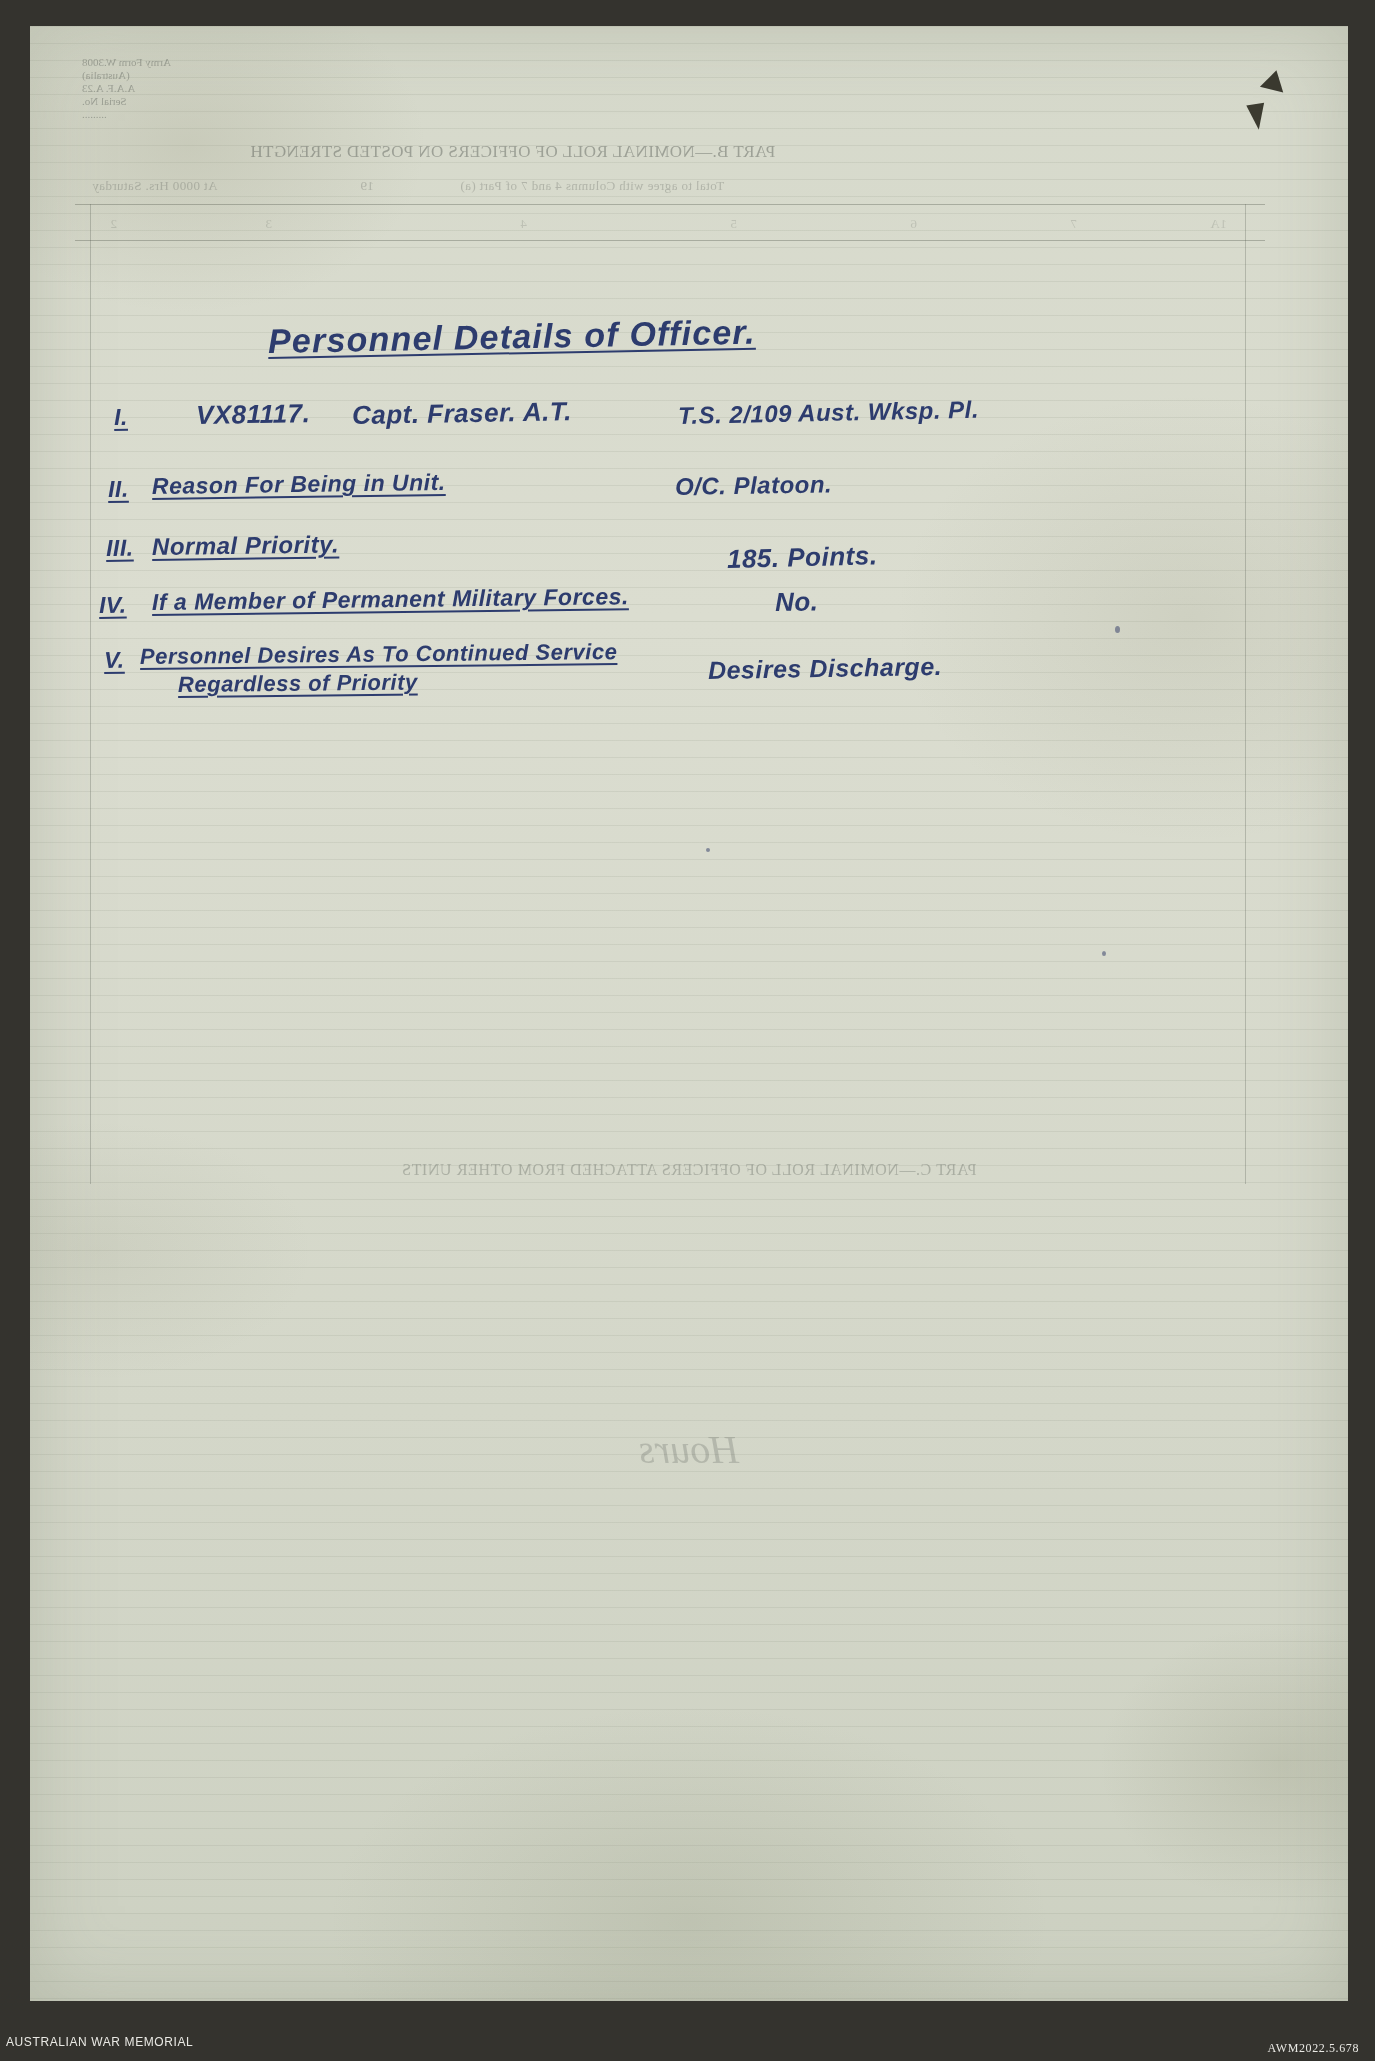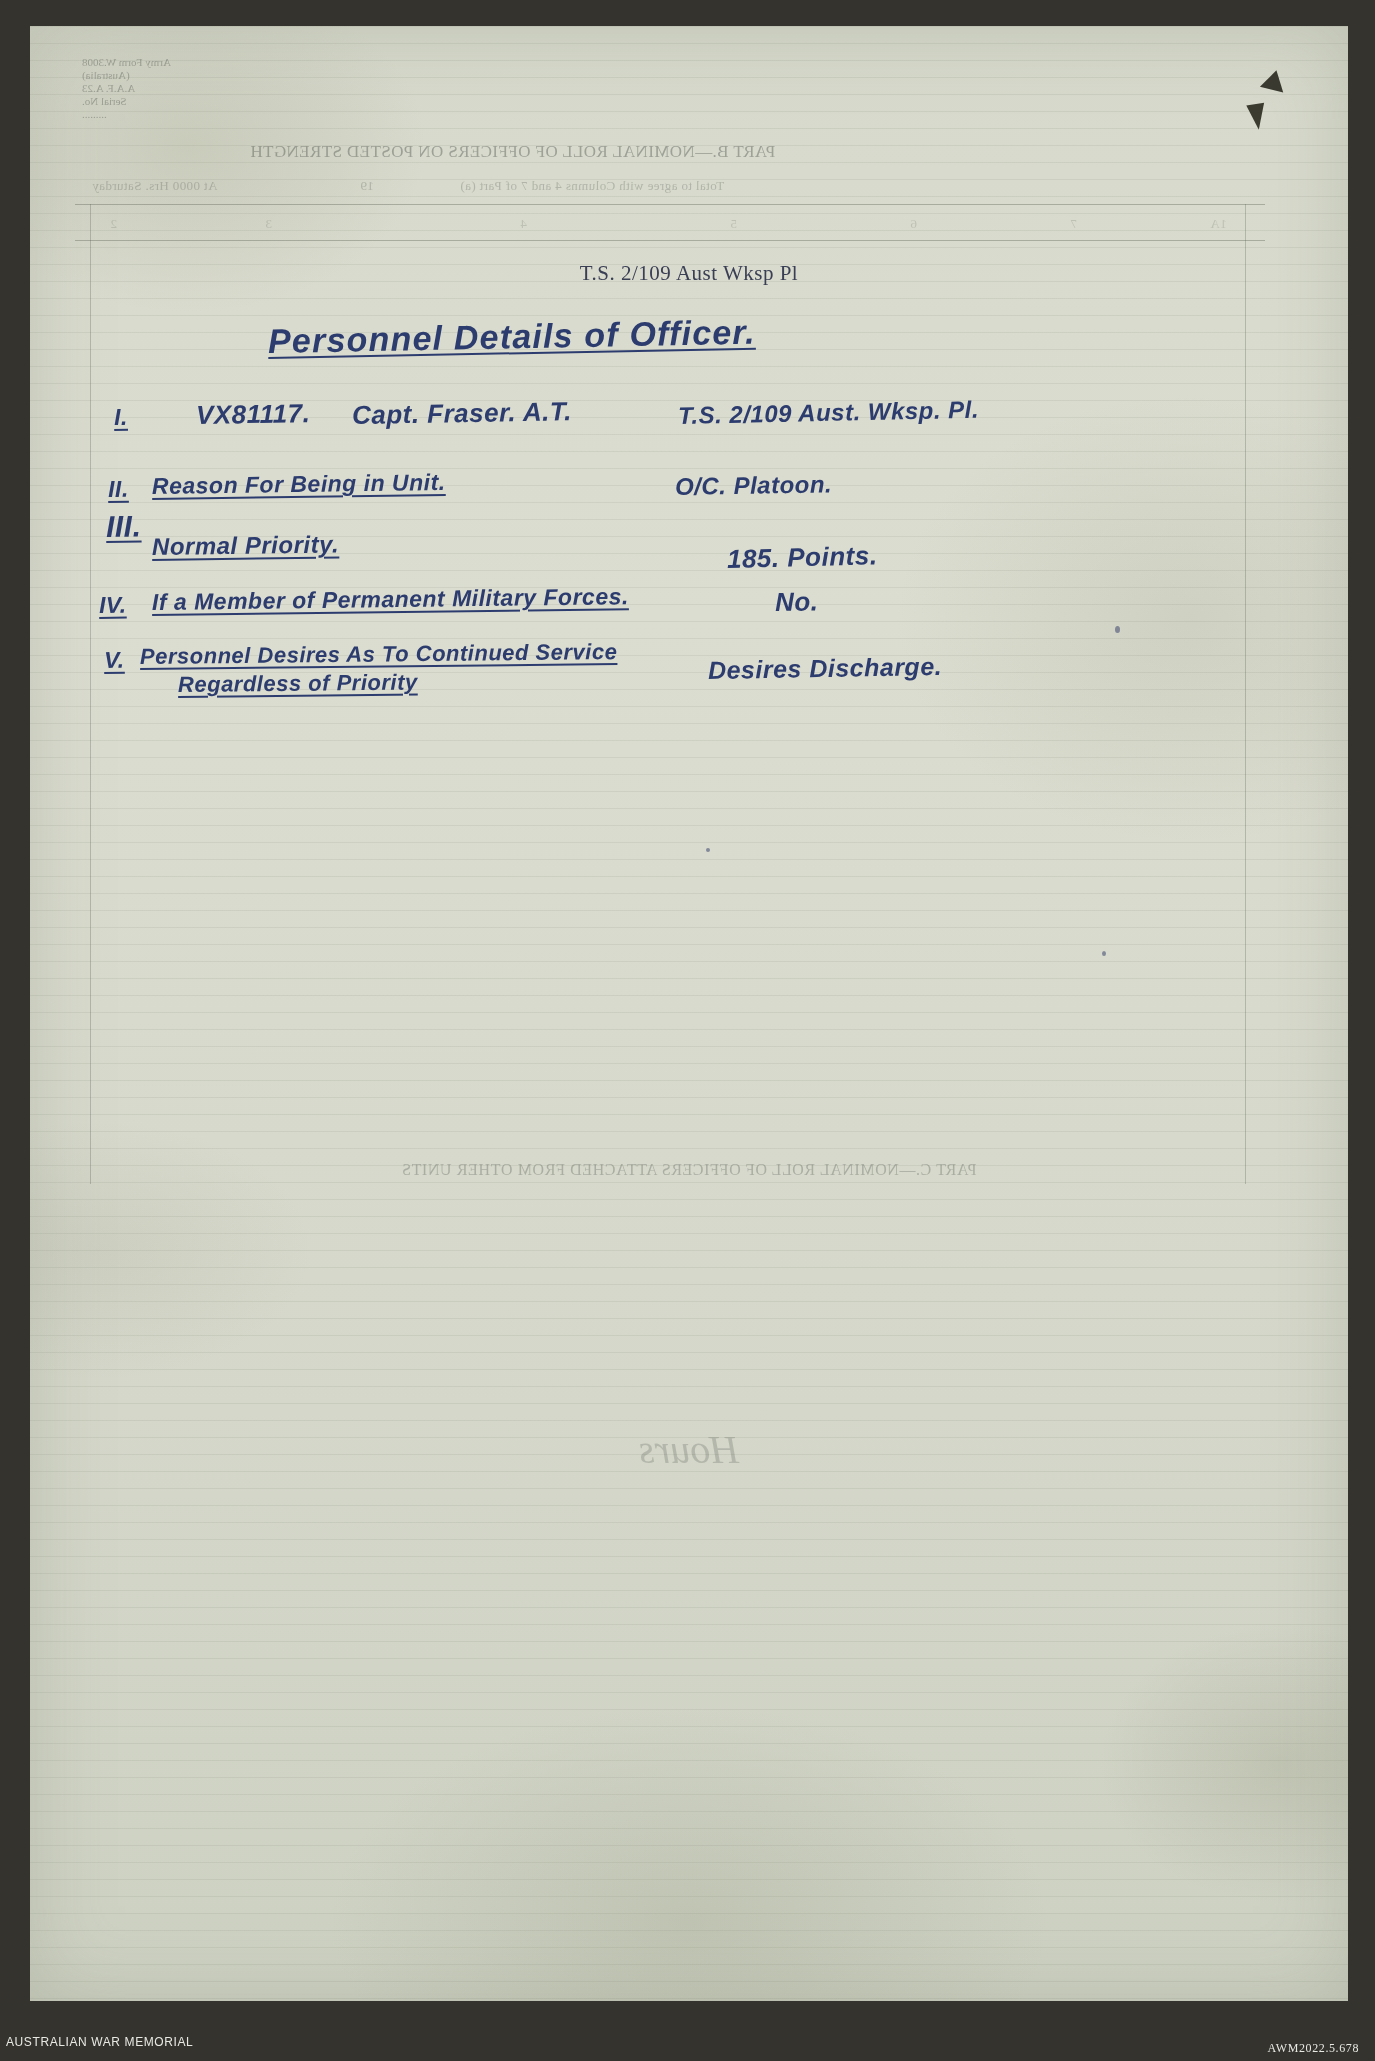--- a/index.html
+++ b/index.html
@@ -171,21 +171,21 @@
 
   .l1-num   { left: 84px;  top: 378px; font-size: 23px; transform: rotate(-1deg); }
   .l1-a     { left: 166px; top: 374px; font-size: 26px; transform: rotate(-1deg); }
   .l1-b     { left: 322px; top: 374px; font-size: 26px; transform: rotate(-1deg); }
   .l1-c     { left: 648px; top: 376px; font-size: 24px; transform: rotate(-1.2deg); }
 
   .l2-num   { left: 78px;  top: 450px; font-size: 23px; transform: rotate(-1deg); }
   .l2-a     { left: 122px; top: 447px; font-size: 23px; transform: rotate(-0.8deg); }
   .l2-c     { left: 645px; top: 447px; font-size: 24px; transform: rotate(-1deg); }
 
-  .l3-num   { left: 76px;  top: 484px; font-size: 30px; transform: rotate(-1deg); }
+  .l3-num   { left: 76px;  top: 509px; font-size: 23px; transform: rotate(-1deg); }
   .l3-a     { left: 122px; top: 507px; font-size: 24px; transform: rotate(-0.8deg); }
   .l3-c     { left: 697px; top: 518px; font-size: 26px; transform: rotate(-1.4deg); }
 
   .l4-num   { left: 69px;  top: 566px; font-size: 23px; transform: rotate(-1deg); }
   .l4-a     { left: 122px; top: 563px; font-size: 23px; transform: rotate(-0.7deg); }
   .l4-c     { left: 745px; top: 561px; font-size: 26px; transform: rotate(-1deg); }
 
   .l5-num   { left: 74px;  top: 621px; font-size: 23px; transform: rotate(-1deg); }
   .l5-a     { left: 110px; top: 618px; font-size: 22px; transform: rotate(-0.6deg); }
   .l5-a2    { left: 148px; top: 646px; font-size: 22px; transform: rotate(-0.6deg); }
@@ -279,21 +279,20 @@
   <div class="st-vrule" style="left:1215px;top:178px; height:980px;"></div>
 
   <div class="mid-showthrough">PART C.—NOMINAL ROLL OF OFFICERS ATTACHED FROM OTHER UNITS</div>
   <div class="bottom-showthrough">Hours</div>
 
   <div class="corner-tear">
     <div class="t1"></div>
     <div class="t2"></div>
   </div>
 
-  <div class="typed-header">T.S. 2/109 Aust Wksp Pl</div>
 
   <div class="hw title-hw u">Personnel Details of Officer.</div>
 
   <div class="hw roman l1-num u">I.</div>
   <div class="hw l1-a">VX81117.</div>
   <div class="hw l1-b">Capt. Fraser. A.T.</div>
   <div class="hw l1-c">T.S. 2/109 Aust. Wksp. Pl.</div>
 
   <div class="hw roman l2-num u">II.</div>
   <div class="hw l2-a u">Reason For Being in Unit.</div>

